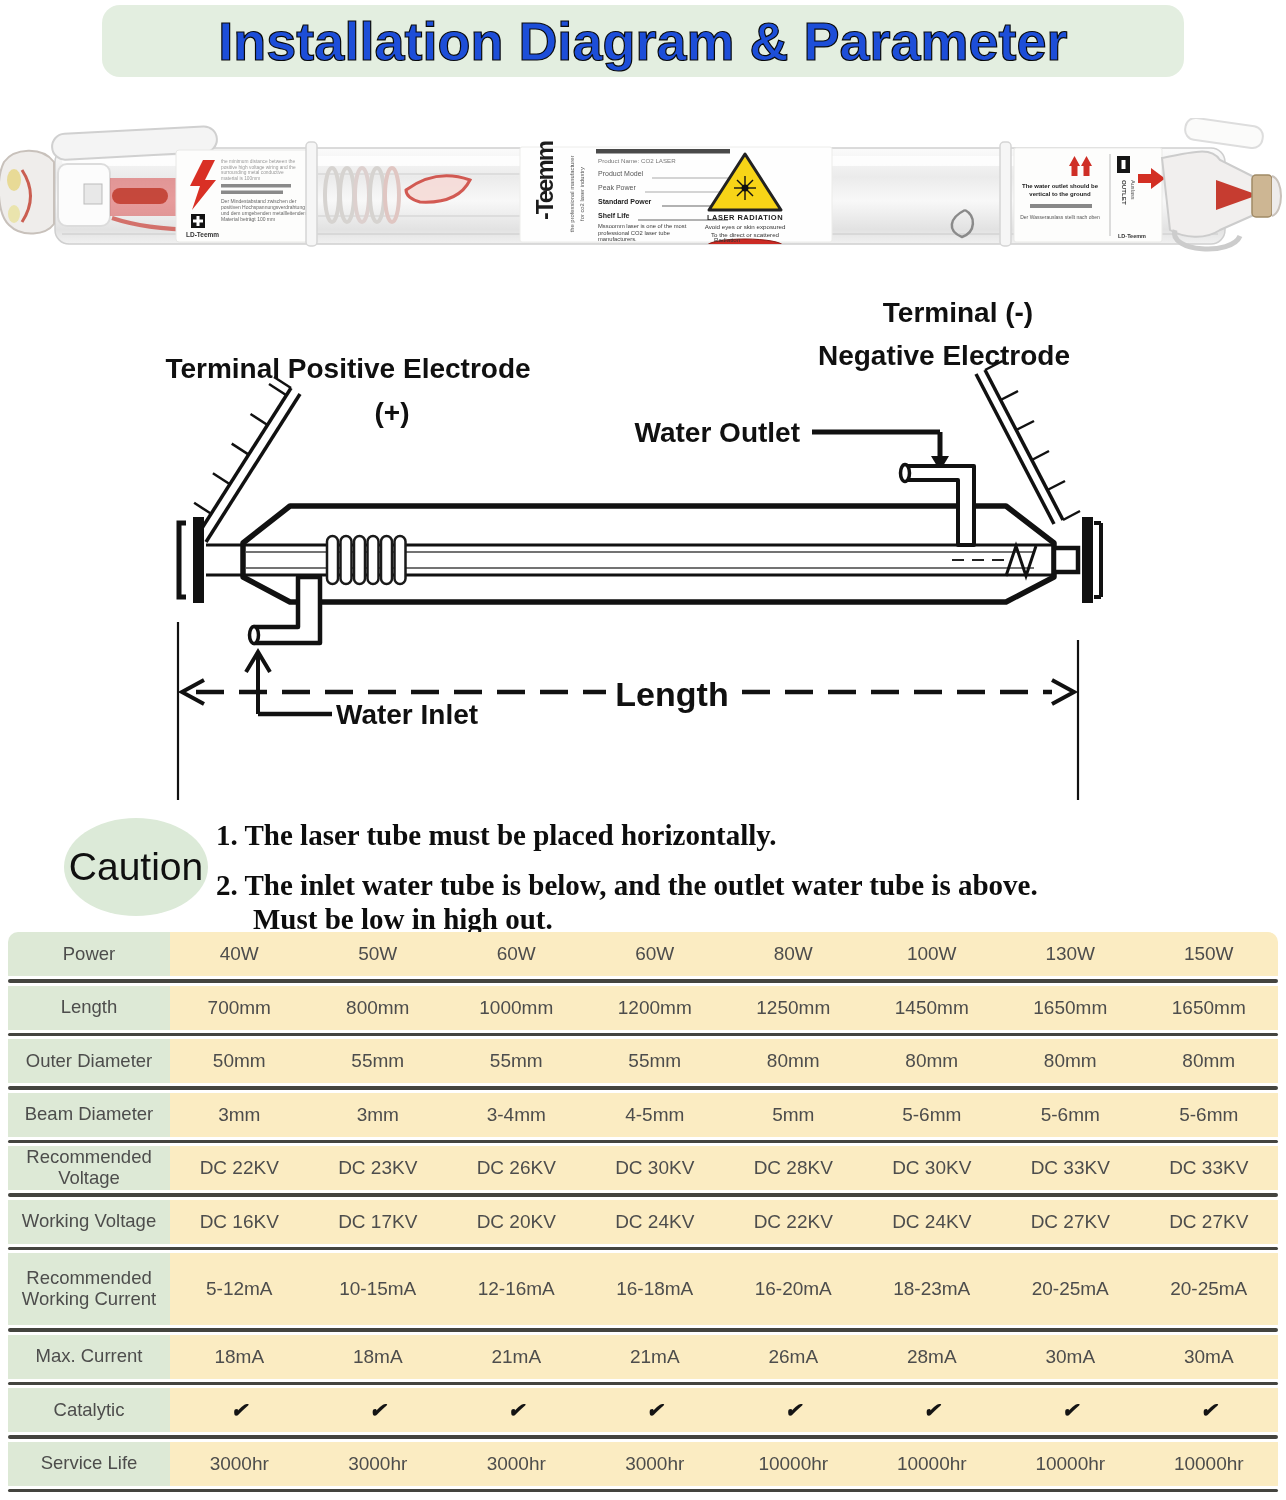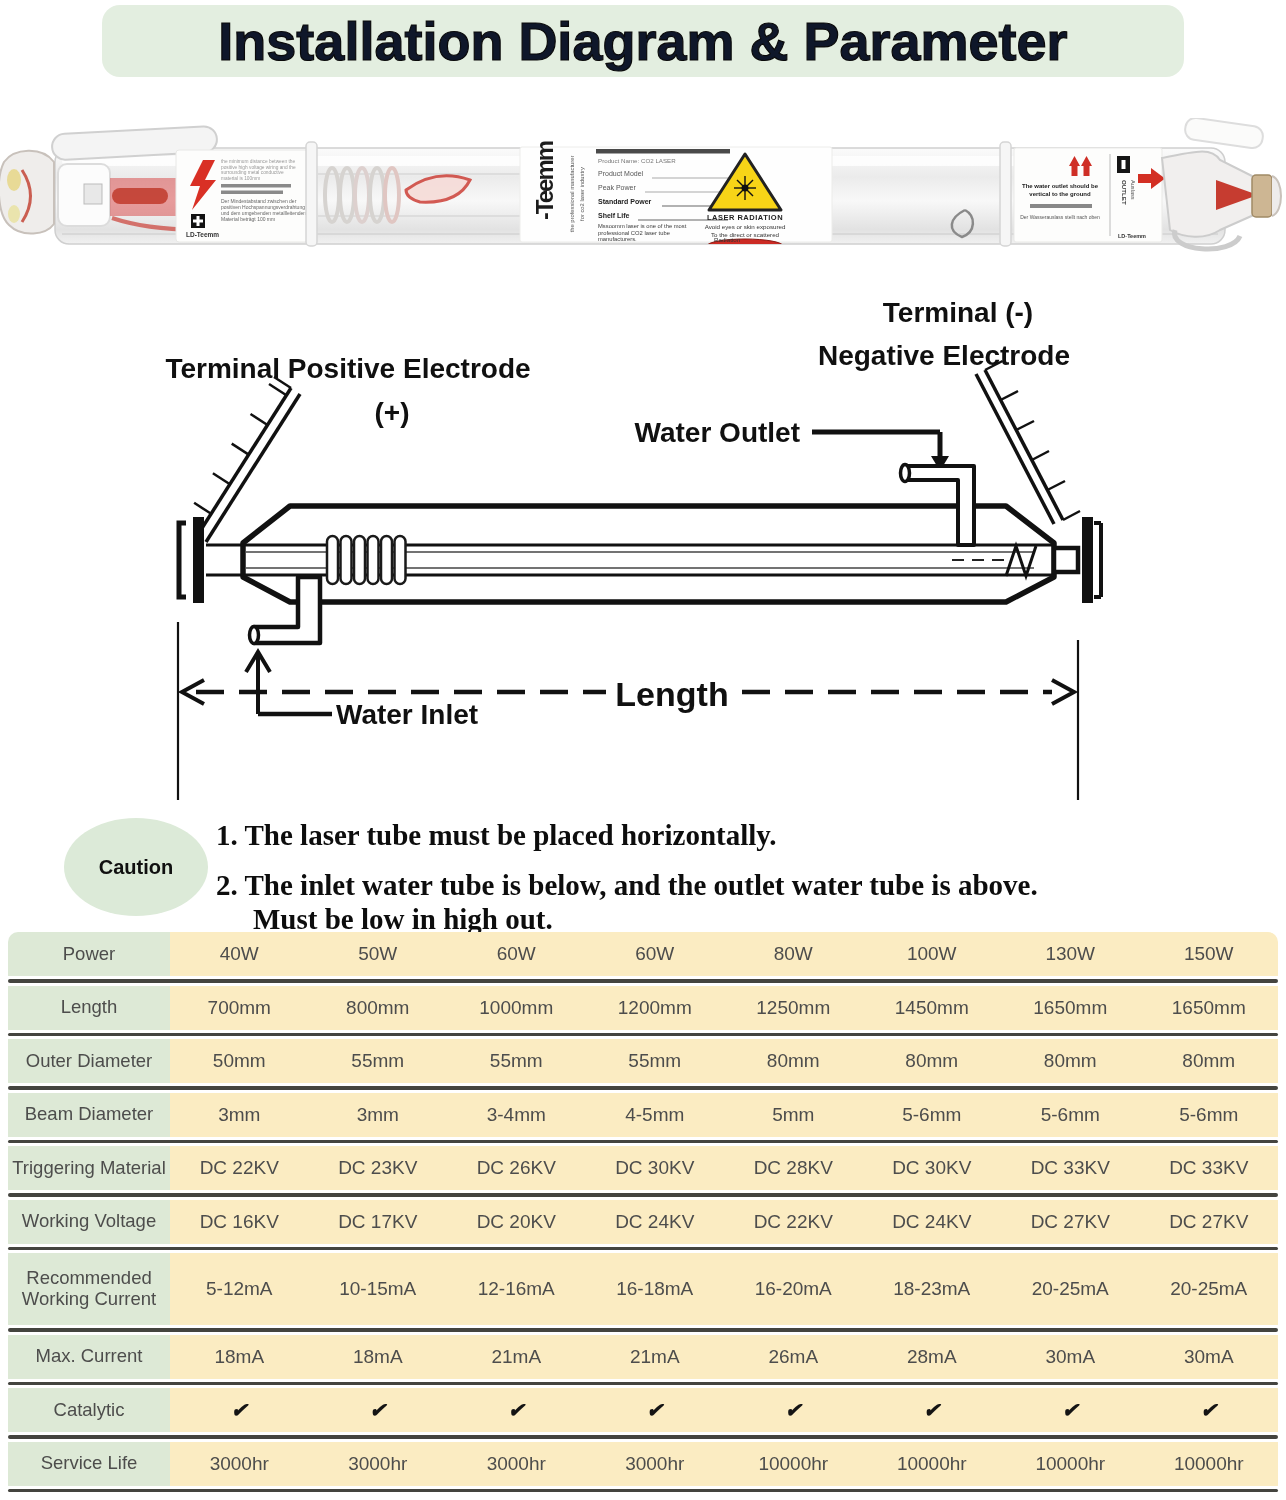--- a/index.html
+++ b/index.html
@@ -3,32 +3,32 @@
 <meta charset="utf-8">
 <style>
   html,body{margin:0;padding:0;}
   body{width:1286px;height:1500px;overflow:hidden;background:#fff;
        font-family:"Liberation Sans",sans-serif;position:relative;}
   .abs{position:absolute;}
 
   
   .banner{left:102px;top:5px;width:1082px;height:72px;background:var(--banner_bg);
           border-radius:18px;display:flex;align-items:center;justify-content:center;}
-  .banner span{font-size:54px;font-weight:900;color:#0f172a;-webkit-text-stroke:1.2px #0a0a0a;white-space:nowrap;}
+  .banner span{font-size:54px;font-weight:900;color:#1d4ed8;-webkit-text-stroke:1.2px #0a0a0a;white-space:nowrap;}
 
   
   .photo-svg{left:0;top:118px;}
   .diagram-svg{left:0;top:290px;}
   svg text{font-family:"Liberation Sans",sans-serif;}
   .dg-t{font-weight:bold;fill:#101010;}
 
   
   .caution-badge{left:64px;top:818px;width:144px;height:98px;background:var(--caution_bg);
                  border-radius:50%;display:flex;align-items:center;justify-content:center;
-                 font-size:20px;font-weight:700;color:#101010;}
+                 font-size:39px;font-weight:400;color:#101010;}
   .caution-items{left:216px;top:818px;width:850px;font-size:29px;font-weight:700;
                  color:#0d0d0d;line-height:34px;font-family:Liberation Serif, serif;}
   .caution-item2{margin-top:16px;padding-left:37px;text-indent:-37px;}
 
   
   #param-table{position:absolute;left:8px;top:932px;width:1270px;}
   .trow{display:grid;grid-template-columns:162px repeat(8,1fr);height:44px;}
   .trow.tall{height:72px;}
   .tcell{display:flex;align-items:center;justify-content:center;text-align:center;
          font-size:19px;color:#4d4d4c;background:var(--cell_bg);line-height:1.12;padding:0 4px;}
@@ -346,21 +346,21 @@
       <div class="tcell val">3mm</div>
       <div class="tcell val">3-4mm</div>
       <div class="tcell val">4-5mm</div>
       <div class="tcell val">5mm</div>
       <div class="tcell val">5-6mm</div>
       <div class="tcell val">5-6mm</div>
       <div class="tcell val">5-6mm</div>
     </div>
     <div class="tsep"></div>
     <div class="trow">
-      <div class="tcell label">Triggering Material</div>
+      <div class="tcell label">Recommended Voltage</div>
       <div class="tcell val">DC 22KV</div>
       <div class="tcell val">DC 23KV</div>
       <div class="tcell val">DC 26KV</div>
       <div class="tcell val">DC 30KV</div>
       <div class="tcell val">DC 28KV</div>
       <div class="tcell val">DC 30KV</div>
       <div class="tcell val">DC 33KV</div>
       <div class="tcell val">DC 33KV</div>
     </div>
     <div class="tsep"></div>

